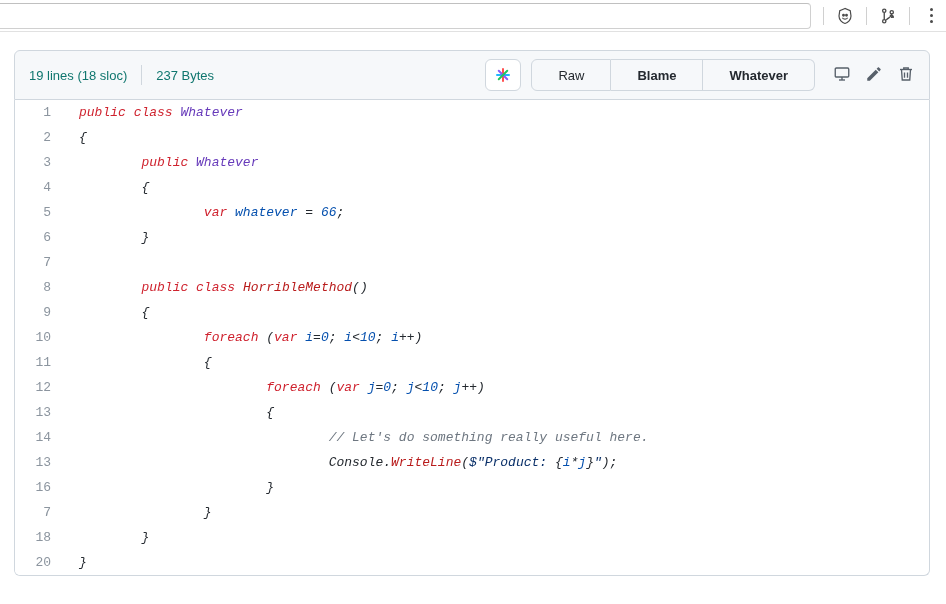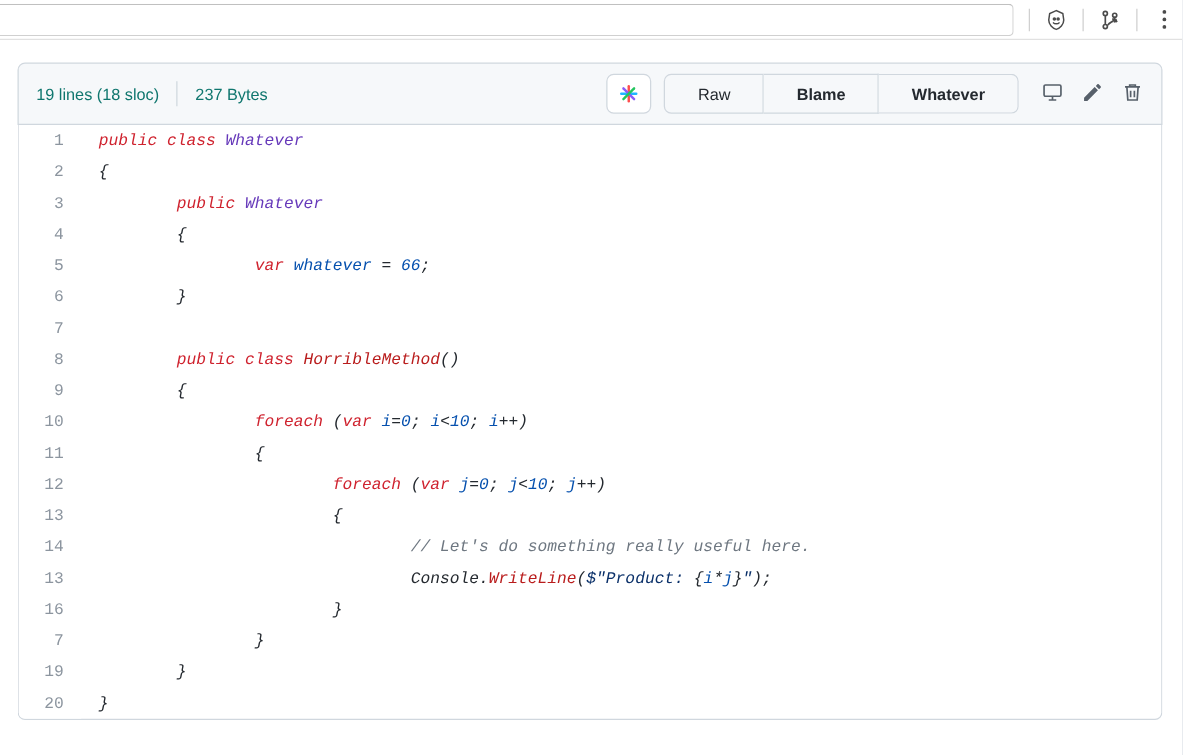--- a/index.html
+++ b/index.html
@@ -251,21 +251,21 @@
           </tr>
           <tr>
             <td class="ln">16</td>
             <td class="cl">                        }</td>
           </tr>
           <tr>
             <td class="ln">7</td>
             <td class="cl">                }</td>
           </tr>
           <tr>
-            <td class="ln">19</td>
+            <td class="ln">18</td>
             <td class="cl">        }</td>
           </tr>
           <tr>
             <td class="ln">20</td>
             <td class="cl">}</td>
           </tr>
         </tbody>
     </table>
   </div>
 </div>

